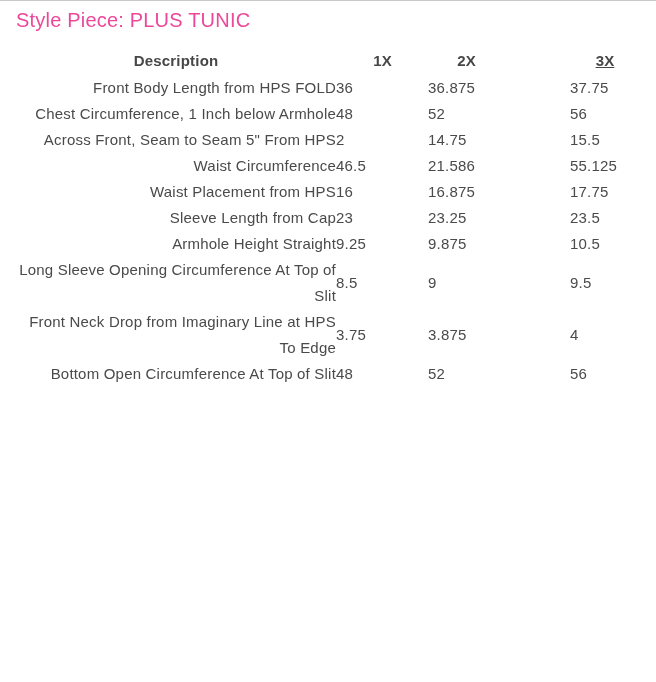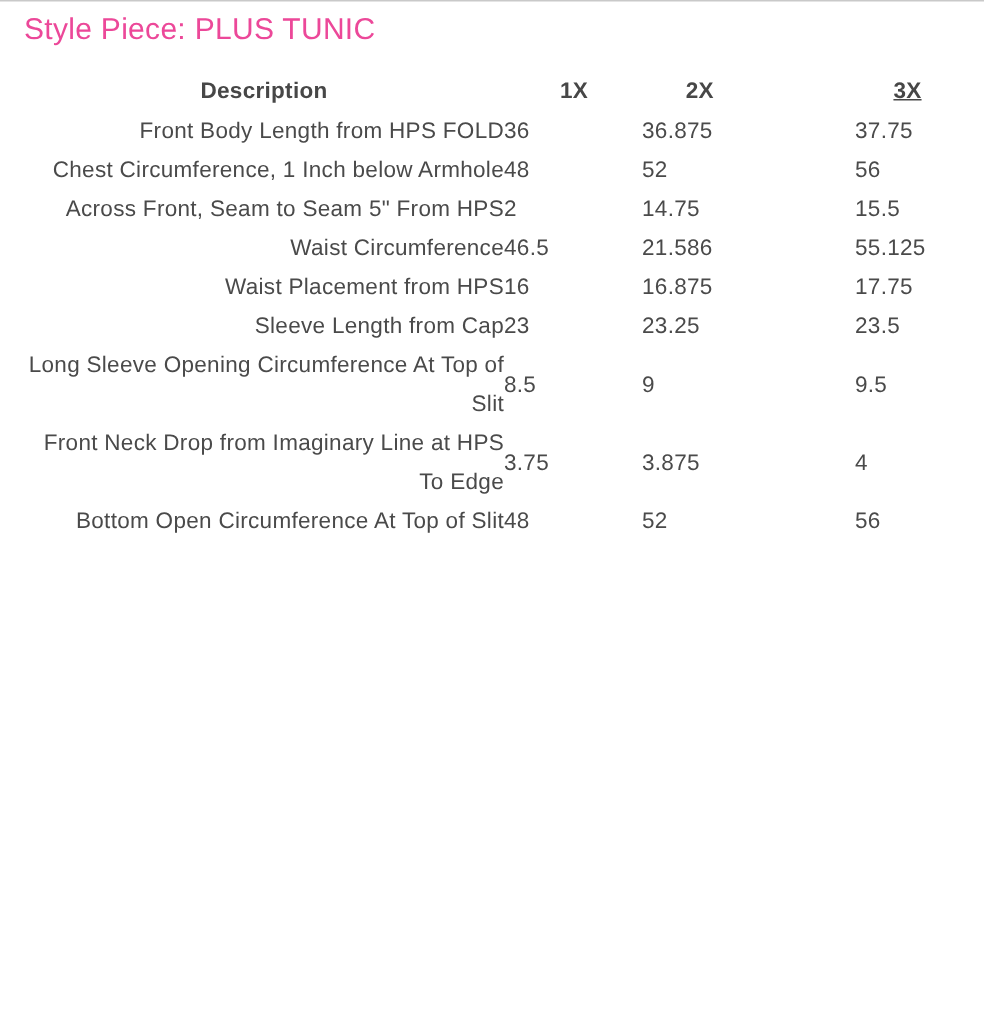--- a/index.html
+++ b/index.html
@@ -119,20 +119,26 @@
     <td class="val">16.875</td>
     <td class="val">17.75</td>
   </tr>
       <tr>
     <td class="desc">Sleeve Length from Cap</td>
     <td class="val">23</td>
     <td class="val">23.25</td>
     <td class="val">23.5</td>
   </tr>
       <tr>
+    <td class="desc">Armhole Height Straight</td>
+    <td class="val">9.25</td>
+    <td class="val">9.875</td>
+    <td class="val">10.5</td>
+  </tr>
+      <tr>
     <td class="desc">Long Sleeve Opening Circumference At Top of Slit</td>
     <td class="val">8.5</td>
     <td class="val">9</td>
     <td class="val">9.5</td>
   </tr>
       <tr>
     <td class="desc">Front Neck Drop from Imaginary Line at HPS To Edge</td>
     <td class="val">3.75</td>
     <td class="val">3.875</td>
     <td class="val">4</td>

